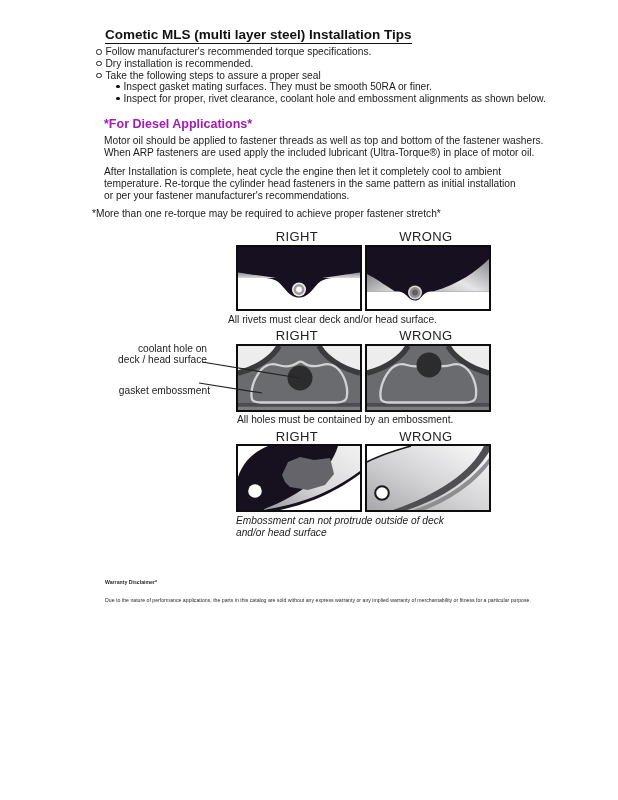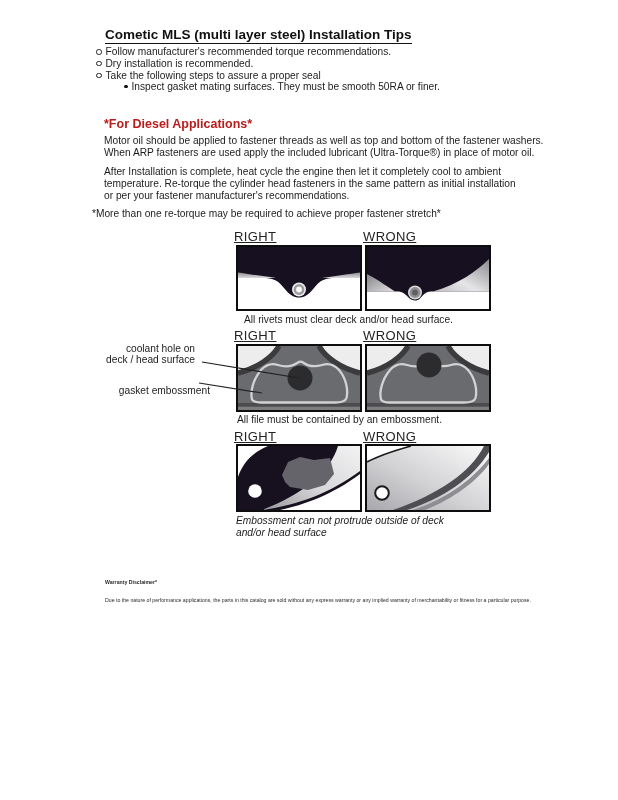--- a/index.html
+++ b/index.html
@@ -7,24 +7,24 @@
         font-family:"Liberation Sans", sans-serif;color:#1c1c1c;}
   .abs{position:absolute;}
   .title{font-size:13.5px;font-weight:bold;color:#111;
          border-bottom:1.6px solid #111;padding-bottom:1px;display:inline-block;}
   .bullets{font-size:10.2px;line-height:11.8px;color:#1c1c1c;}
   .brow{display:flex;align-items:flex-start;}
   .b-o{width:3.5px;height:3.5px;border:1px solid #222;border-radius:50%;
        display:inline-block;margin:3px 4px 0 0;flex:0 0 auto;}
   .b-f{width:3.5px;height:3.5px;background:#111;border-radius:50%;
        display:inline-block;margin:3.5px 4px 0 0;flex:0 0 auto;}
-  .sub{margin-left:28px;}
-  .h2{font-size:12.5px;font-weight:bold;color:#b91c1c;}
+  .sub{margin-left:20px;}
+  .h2{font-size:12.5px;font-weight:bold;color:#a21caf;}
   .para{font-size:10.2px;line-height:12.2px;white-space:pre-line;color:#1c1c1c;width:500px;}
-  .dlabel{font-size:13px;color:#222;width:126px;letter-spacing:0.4px;text-decoration:underline;}
+  .dlabel{font-size:13px;color:#222;text-align:center;width:126px;letter-spacing:0.4px;}
   .dbox{border:2px solid #0d0d0d;width:122px;background:#fff;line-height:0;}
   .caption{font-size:10.2px;color:#1c1c1c;white-space:pre-line;line-height:12px;}
   .sidelabel{font-size:10.2px;line-height:10.8px;color:#1c1c1c;text-align:right;width:97px;}
   .fine{font-size:5.2px;line-height:5.9px;color:#2a2a2a;width:428px;white-space:pre-line;}
   .fine p{margin:0 0 5.5px 0;}
   .fine .fhead{font-weight:bold;margin-bottom:6px;}
   .footer{font-size:13.5px;color:#2d2d2d;letter-spacing:0.3px;}
   svg{display:block;}
 </style>
 </head>
@@ -32,33 +32,37 @@
 
 <div class="page">
 
   <div class="abs" style="left:105px;top:25px;">
     <span class="title">Cometic MLS (multi layer steel) Installation Tips</span>
   </div>
 
   <div class="abs bullets" style="left:96px;top:46px;width:500px;">
     <div class="brow">
       <span class="b-o"></span>
-      <span>Follow manufacturer's recommended torque recommendations.</span>
+      <span>Follow manufacturer's recommended torque specifications.</span>
     </div>
     <div class="brow">
       <span class="b-o"></span>
       <span>Dry installation is recommended.</span>
     </div>
     <div class="brow">
       <span class="b-o"></span>
       <span>Take the following steps to assure a proper seal</span>
     </div>
     <div class="brow sub">
       <span class="b-f"></span>
       <span>Inspect gasket mating surfaces.  They must be smooth 50RA or finer.</span>
+    </div>
+    <div class="brow sub">
+      <span class="b-f"></span>
+      <span>Inspect for proper, rivet clearance, coolant hole and embossment alignments as shown below.</span>
     </div>
   </div>
 
   <div class="abs h2" style="left:104px;top:117px;">*For Diesel Applications*</div>
   <div class="abs para" style="left:104px;top:135px;">Motor oil should be applied to fastener threads as well as top and bottom of the fastener washers.
 When ARP fasteners are used apply the included lubricant (Ultra-Torque®) in place of motor oil.</div>
   <div class="abs para" style="left:104px;top:166px;">After Installation is complete, heat cycle the engine then let it completely cool to ambient
 temperature. Re-torque the cylinder head fasteners in the same pattern as initial installation
 or per your fastener manufacturer's recommendations.</div>
   <div class="abs para" style="left:92px;top:208px;">*More than one re-torque may be required to achieve proper fastener stretch*</div>
@@ -100,26 +104,26 @@
       <rect width="122" height="62" fill="#171020"></rect>
       <path d="M0,27 C8,31 18,38 28,44.5 L0,44.5 Z" fill="url(#gB)"></path>
       <path d="M122,12 C110,24 92,37 66,44.5 L122,44.5 Z" fill="url(#gC)"></path>
       <path d="M0,44.5 L30,44.5 C36,44.5 38,47 42,51 C45,54 50,54.5 53,51.5 C56,48.5 58,44.5 64,44.5 L122,44.5 L122,62 L0,62 Z" fill="#ffffff"></path>
       <circle cx="48" cy="45.5" r="7" fill="#d8d8d8"></circle>
       <circle cx="48" cy="45.5" r="5.4" fill="#8f8f93"></circle>
       <circle cx="48" cy="45.5" r="2.9" fill="#606064"></circle>
     </svg>
   </div>
 
-  <div class="abs caption" style="left:244px;top:314px;">All rivets must clear deck and/or head surface.</div>
+  <div class="abs caption" style="left:228px;top:314px;">All rivets must clear deck and/or head surface.</div>
 
   <div class="abs dlabel" style="left:234px;top:328px;">RIGHT</div>
   <div class="abs dlabel" style="left:363px;top:328px;">WRONG</div>
 
-  <div class="abs sidelabel" style="left:98px;top:344px;text-align:right;">
+  <div class="abs sidelabel" style="left:110px;top:344px;text-align:right;">
     <span>coolant hole on</span><br>
     <span>deck / head surface</span>
   </div>
   <div class="abs sidelabel" style="left:105px;top:386px;margin-left:8px;">gasket embossment</div>
 
   <div class="abs dbox" style="left:236px;top:344px;">
     <svg width="122" height="64" viewBox="0 0 122 64">
       <rect width="122" height="64" fill="#6a6b6e"></rect>
       <path d="M0,0 L41,0 C35,11 20,22 0,27 Z" fill="#ededee"></path>
       <path d="M41,0 C35,11 20,22 0,27" stroke="#3b3b3e" stroke-width="5.5" fill="none"></path>
@@ -144,21 +148,21 @@
       <path d="M14,53.5 C12,45 15.5,33 23,24 C28,18.5 34,17 40,19 C48,21.5 55,20 60,16.5 C61.5,15.5 63.5,15.5 65,16.5 C70,20 76,21.5 84,19 C90,17 96,18.5 101,24 C108,32 110.5,44 108.5,52 C107.5,55.5 104,56.5 97,56.5 L23,56.5 C17,56.5 15,55.5 14,53.5 Z" stroke="#d2d2d4" stroke-width="2.3" fill="none"></path>
       <circle cx="62" cy="19" r="12.5" fill="#2c2c2f"></circle>
     </svg>
   </div>
 
   <svg class="abs" style="left:195px;top:352px;z-index:5;" width="112" height="48" viewBox="0 0 112 48">
     <line x1="7" y1="10" x2="104" y2="26" stroke="#222" stroke-width="1.2"></line>
     <line x1="4" y1="31" x2="67" y2="41" stroke="#222" stroke-width="1.2"></line>
   </svg>
 
-  <div class="abs caption" style="left:237px;top:414px;">All file must be contained by an embossment.</div>
+  <div class="abs caption" style="left:237px;top:414px;">All holes must be contained by an embossment.</div>
 
   <div class="abs dlabel" style="left:234px;top:429px;">RIGHT</div>
   <div class="abs dlabel" style="left:363px;top:429px;">WRONG</div>
 
   <div class="abs dbox" style="left:236px;top:444px;">
     <svg width="122" height="64" viewBox="0 0 122 64">
       <defs>
         <linearGradient id="g3" x1="1" y1="0" x2="0" y2="1">
           <stop offset="0" stop-color="#f2f2f3"></stop>
             <stop offset="0.55" stop-color="#d7d7d9"></stop>

